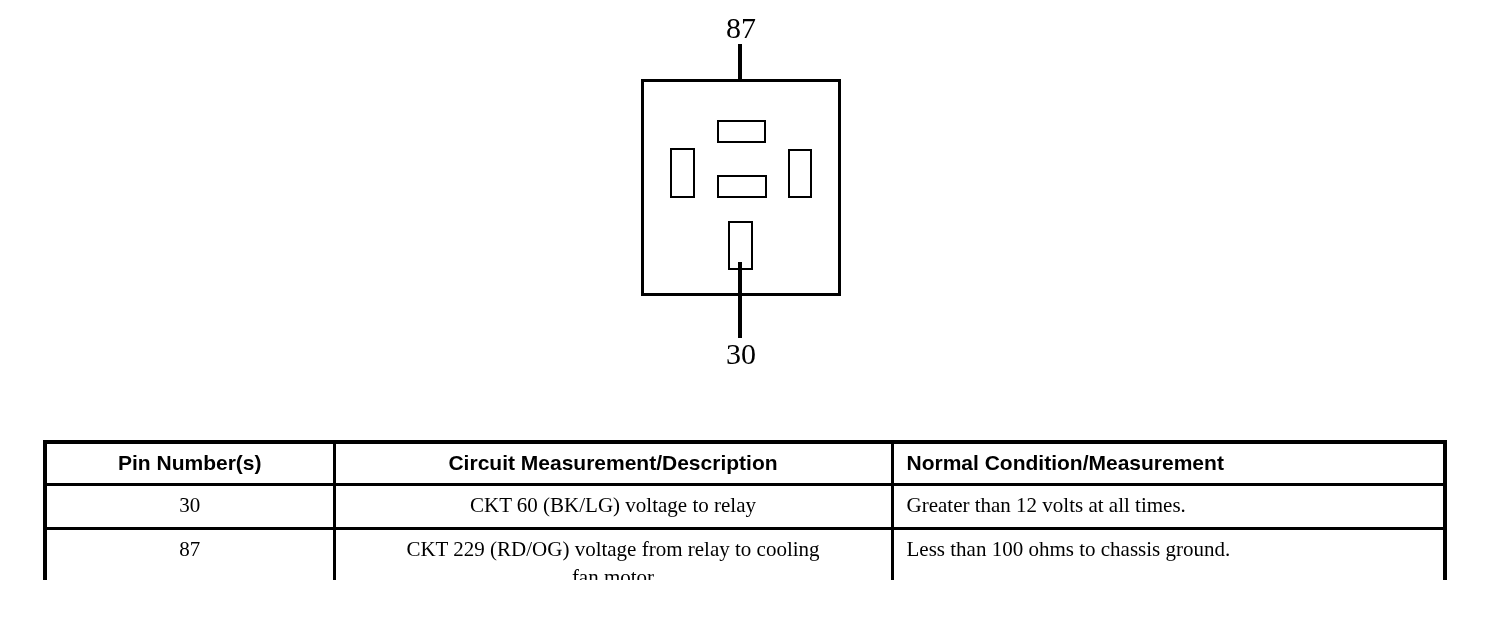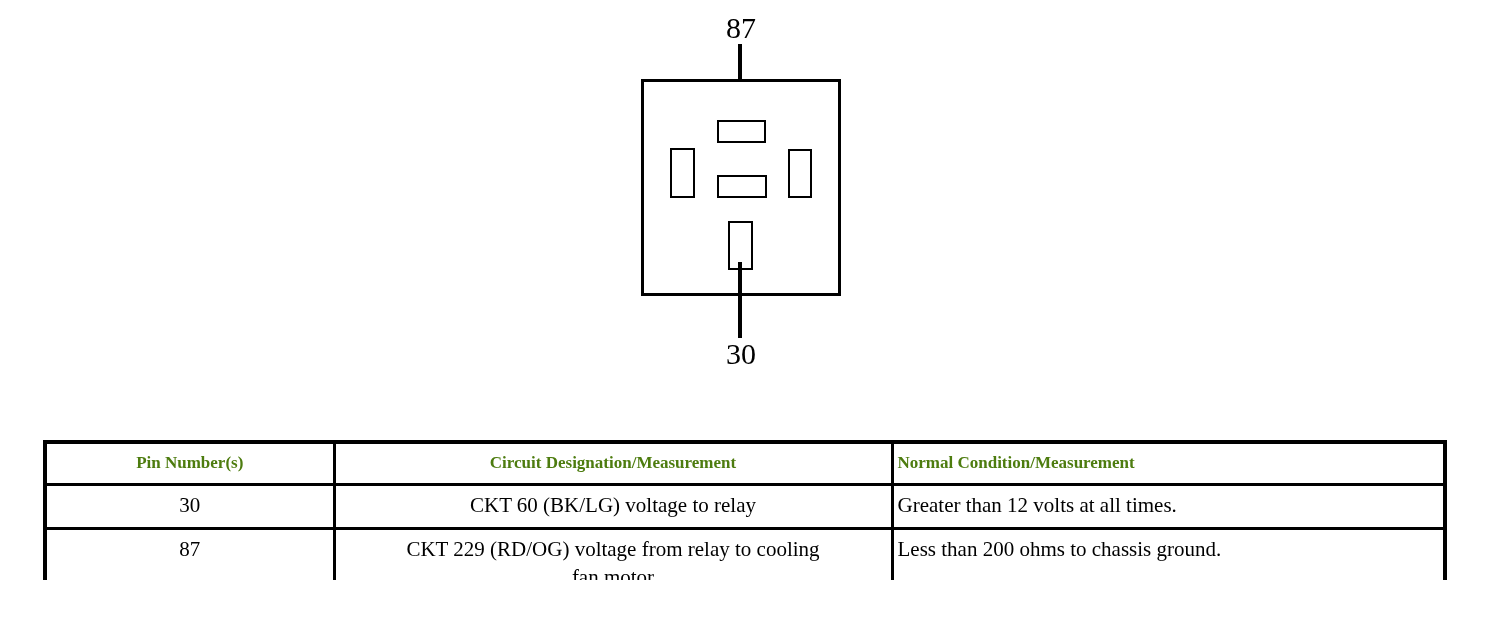--- a/index.html
+++ b/index.html
@@ -72,40 +72,40 @@
   .pin-table th, .pin-table td {
     border: 3px solid #000;
     box-sizing: border-box;
     overflow: hidden;
   }
   .pin-table tr.hdr { height: 42px; }
   .pin-table tr.r1  { height: 44px; }
   .pin-table tr.r2  { height: 79px; }
 
   .pin-table th {
-    font-family: Liberation Serif, serif;
+    font-family: Liberation Sans, sans-serif;
     font-weight: bold;
-    font-size: 17px;
-    color: #4d7c0f;
+    font-size: 21px;
+    color: #000000;
     text-align: center;
     vertical-align: middle;
     padding: 0 6px;
   }
   .pin-table td {
     font-family: "Liberation Serif", serif;
     font-size: 21px;
     line-height: 28px;
     color: #000;
     text-align: center;
     vertical-align: top;
     padding: 5px 6px 0 6px;
   }
   .pin-table th.col-3, .pin-table td.col-3 {
     text-align: left;
-    padding-left: 4px;
+    padding-left: 13px;
   }
   .wrap-circuit {
     max-width: 440px;
     margin: 0 auto;
   }
 </style>
 </head>
 <body>
 
 <div class="canvas">
@@ -130,33 +130,33 @@
 
   <table class="pin-table">
     <colgroup>
       <col style="width:289px">
       <col style="width:558px">
       <col style="width:553px">
     </colgroup>
     <thead>
       <tr class="hdr">
         <th class="col-1">Pin Number(s)</th>
-        <th class="col-2">Circuit Designation/Measurement</th>
+        <th class="col-2">Circuit Measurement/Description</th>
         <th class="col-3">Normal Condition/Measurement</th>
       </tr>
     </thead>
     <tbody>
       <tr class="r1">
         <td class="col-1">30</td>
         <td class="col-2">CKT 60 (BK/LG) voltage to relay</td>
         <td class="col-3">Greater than 12 volts at all times.</td>
       </tr>
       <tr class="r2">
         <td class="col-1">87</td>
         <td class="col-2">
           <div class="wrap-circuit">CKT 229 (RD/OG) voltage from relay to cooling fan motor</div>
         </td>
-        <td class="col-3">Less than 200 ohms to chassis ground.</td>
+        <td class="col-3">Less than 100 ohms to chassis ground.</td>
       </tr>
     </tbody>
   </table>
 
 </div>
 
 </body></html>

